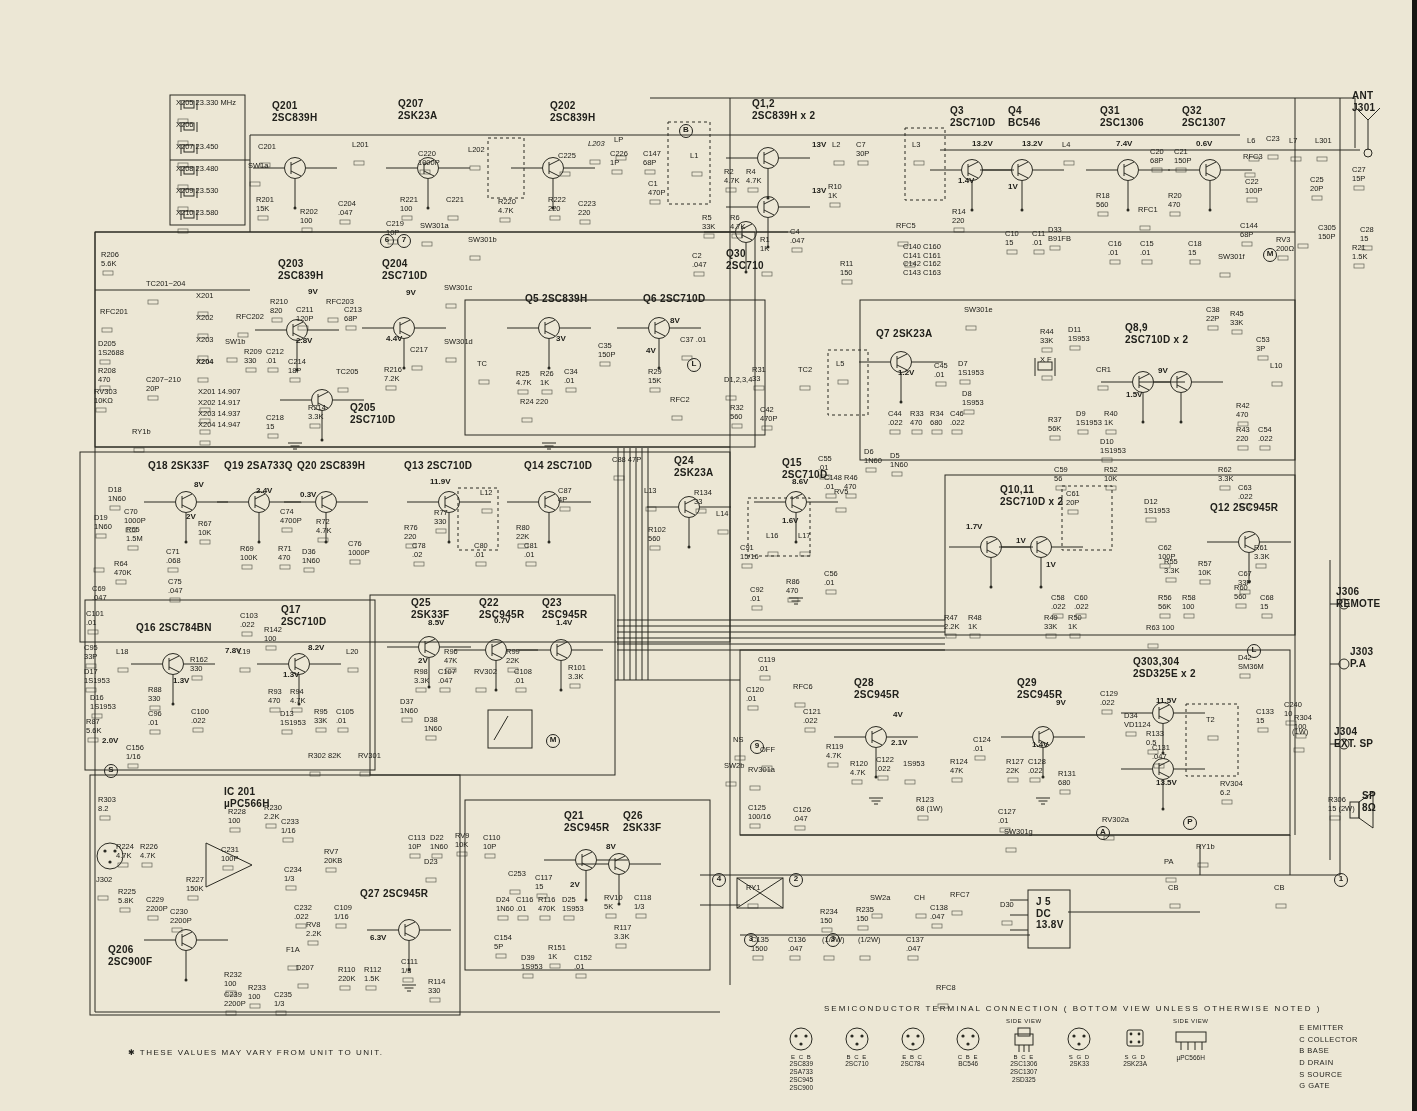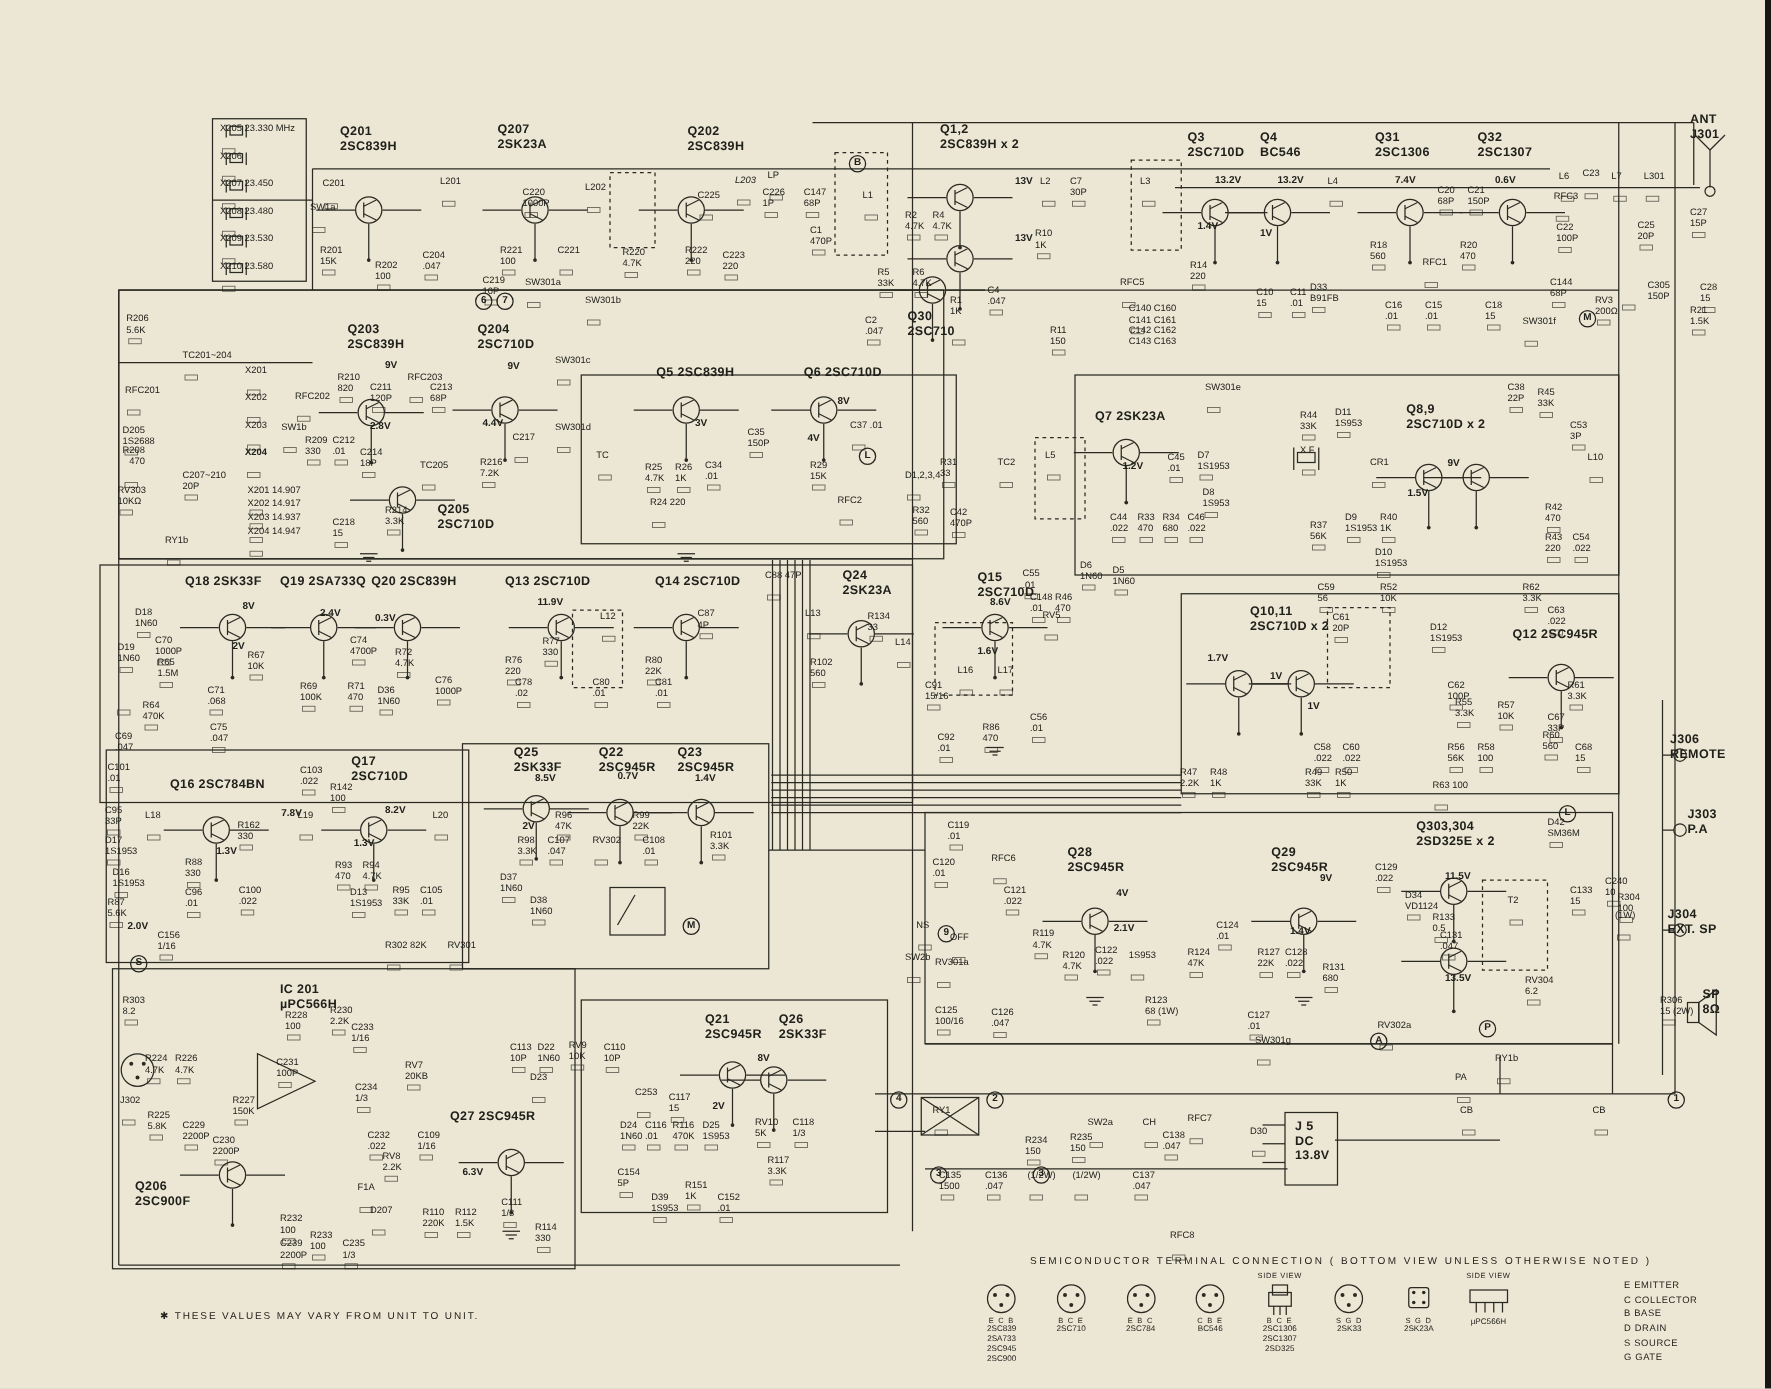--- a/index.html
+++ b/index.html
@@ -1049,21 +1049,21 @@
       <span class="lab s" style="left: 1218px; top: 253px;">SW301f</span>
       <span class="lab s" style="left: 1360px; top: 226px;">C28
 15</span>
       <span class="lab s" style="left: 1352px; top: 244px;">R21
 1.5K</span>
       <span class="lab s" style="left: 101px; top: 251px;">R206
 5.6K</span>
       <span class="lab s" style="left: 100px; top: 308px;">RFC201</span>
       <span class="lab s" style="left: 98px; top: 340px;">D205
 1S2688</span>
-      <span class="lab s" style="left: 98px; top: 356px; text-align: right;">R208
+      <span class="lab s" style="left: 98px; top: 367px;">R208
 470</span>
       <span class="lab s" style="left: 236px; top: 313px;">RFC202</span>
       <span class="lab v" style="left: 308px; top: 287px;">9V</span>
       <span class="lab s" style="left: 270px; top: 298px;">R210
 820</span>
       <span class="lab s" style="left: 296px; top: 306px;">C211
 120P</span>
       <span class="lab s" style="left: 326px; top: 298px;">RFC203</span>
       <span class="lab s" style="left: 344px; top: 306px;">C213
 68P</span>

